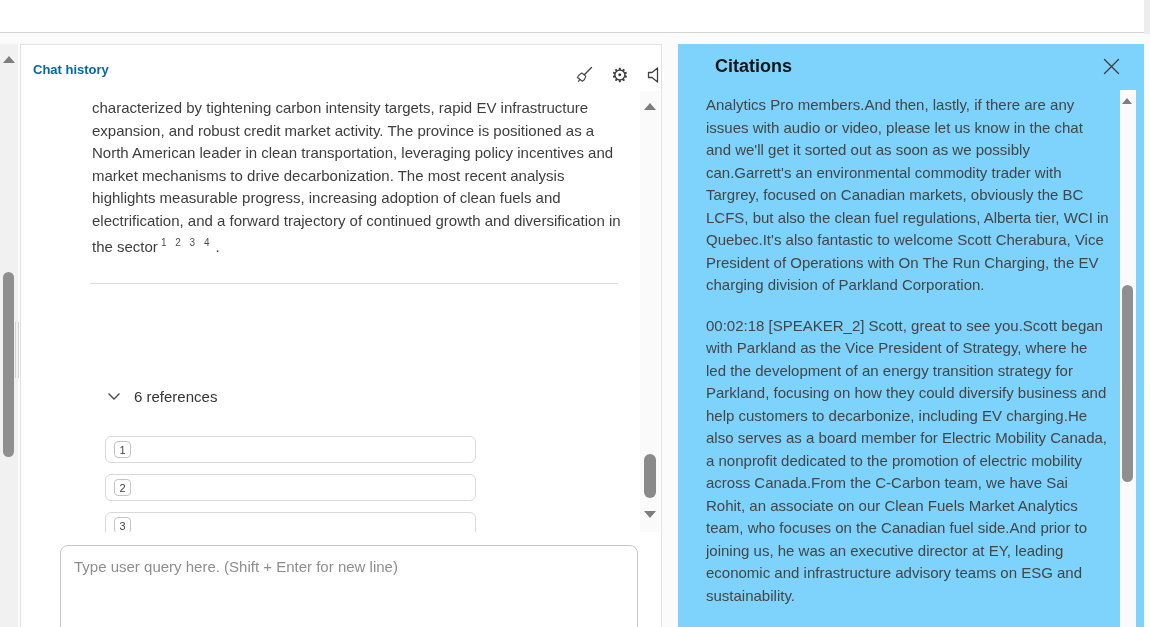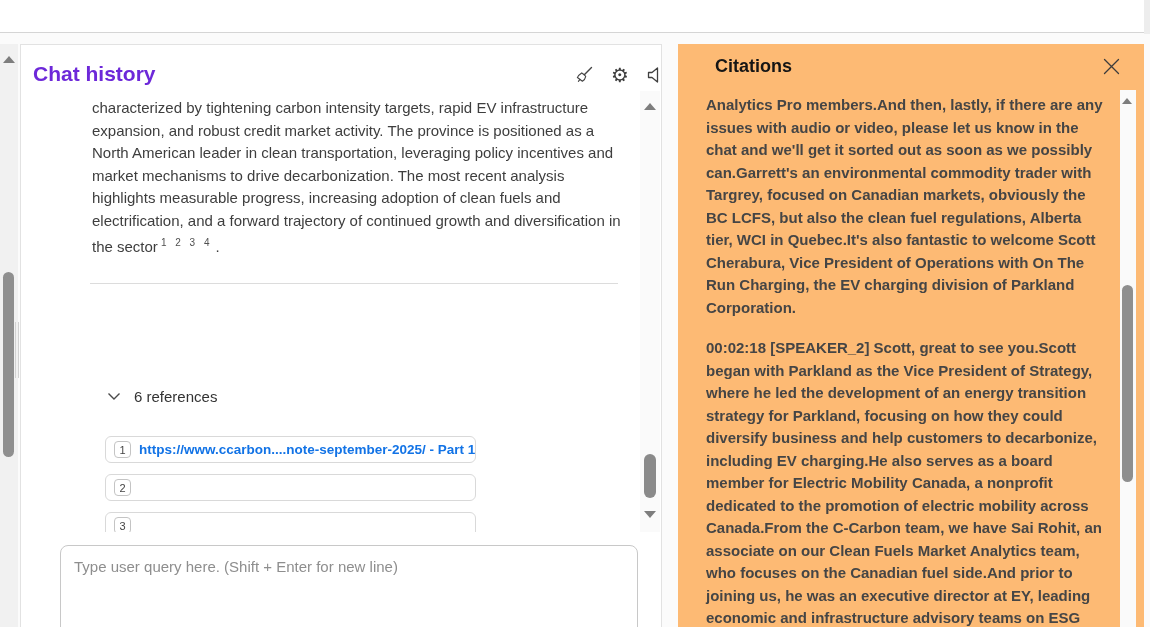--- a/index.html
+++ b/index.html
@@ -24,21 +24,21 @@
               border-top:7px solid #7d7d7d; }
   .page-scroll-track .arrow-up { position:absolute; left:3px; top:12px; }
   .page-scroll-thumb { position:absolute; left:3px; top:228px; width:11px; height:185px;
                        background:#8f8f8f; border-radius:6px; }
   .splitter-grip { position:absolute; left:15px; top:322px; width:4px; height:56px;
                    border-left:1px solid #d2d2d2; border-right:1px solid #d2d2d2; }
 
   
   .chat-card { position:absolute; left:20px; top:44px; width:642px; height:600px;
                background:#ffffff; border:1px solid #e2e2e2; }
-  .chat-title { position:absolute; left:12px; top:17px; font-size:21px; font-weight:700; color:#6d28d9; }
+  .chat-title { position:absolute; left:12px; top:17px; font-size:13px; font-weight:700; color:#0369a1; }
   .hdr-icon { position:absolute; top:19px; width:22px; height:22px; cursor:pointer;
               display:flex; align-items:center; justify-content:center; }
   .icon-broom { left:551px; }
   .icon-gear  { left:588px; font-size:20px; color:#3d3d3d; font-family:"DejaVu Sans", sans-serif; line-height:20px; }
   .icon-speaker { left:622px; }
 
   .chat-viewport { position:absolute; left:0; top:46px; width:640px; height:441px; overflow:hidden; }
 
   .chat-msg { position:absolute; left:71px; top:6px; width:530px;
               font-size:15px; line-height:22.5px; color:#3e3e3e; }
@@ -72,27 +72,27 @@
                        background:#8a8a8a; border-radius:6px; }
 
   .query-input { position:absolute; left:39px; top:500px; width:578px; height:110px;
                  border:1px solid #c8c8c8; border-radius:8px; resize:none;
                  font-family:"Liberation Sans", sans-serif; font-size:15px; color:#3f3f3f;
                  padding:12px 13px; outline:none; background:#ffffff; }
   .query-input::placeholder { color:#8e8e8e; }
 
   
   .cite-panel { position:absolute; left:678px; top:44px; width:466px; height:583px;
-                background:#fdba74; overflow:hidden; }
+                background:#7dd3fc; overflow:hidden; }
   .cite-title { position:absolute; left:37px; top:12px; font-size:18px; font-weight:700; color:#151515; }
   .cite-close { position:absolute; left:422px; top:11px; width:22px; height:22px; cursor:pointer;
                 display:flex; align-items:center; justify-content:center; }
   .cite-body { position:absolute; left:28px; top:50px; width:403px;
                font-size:15px; line-height:22.5px; color:#454545; }
-  .cite-body p { margin:0 0 18px 0;font-weight:bold; }
+  .cite-body p { margin:0 0 18px 0; }
 
   .cite-scroll-track { position:absolute; left:442px; top:46px; width:16px; height:537px; background:#fafafa; }
   .cite-scroll-track .arrow-up { position:absolute; left:2px; top:8px;
       border-left-width:5px; border-right-width:5px; border-bottom-width:6px; }
   .cite-scroll-thumb { position:absolute; left:2px; top:195px; width:11px; height:197px;
                        background:#8f8f8f; border-radius:6px; }
 
   svg { display:block; }
 </style>
 </head>
@@ -136,21 +136,20 @@
 
     <div class="ref-toggle">
       <svg width="14" height="9" viewBox="0 0 14 9">
         <path d="M1.5 1.5 L7 7 L12.5 1.5" fill="none" stroke="#4a4a4a" stroke-width="1.4"></path>
       </svg>
       <span>6 references</span>
     </div>
 
     <div class="ref-item ref-item-1">
       <span class="ref-badge">1</span>
-      <span class="ref-link">https://www.ccarbon....note-september-2025/ - Part 1</span>
     </div>
     <div class="ref-item ref-item-2">
       <span class="ref-badge">2</span>
     </div>
     <div class="ref-item ref-item-3">
       <span class="ref-badge">3</span>
     </div>
 
     <div class="chat-scroll-track">
       <div class="arrow-up"></div>

